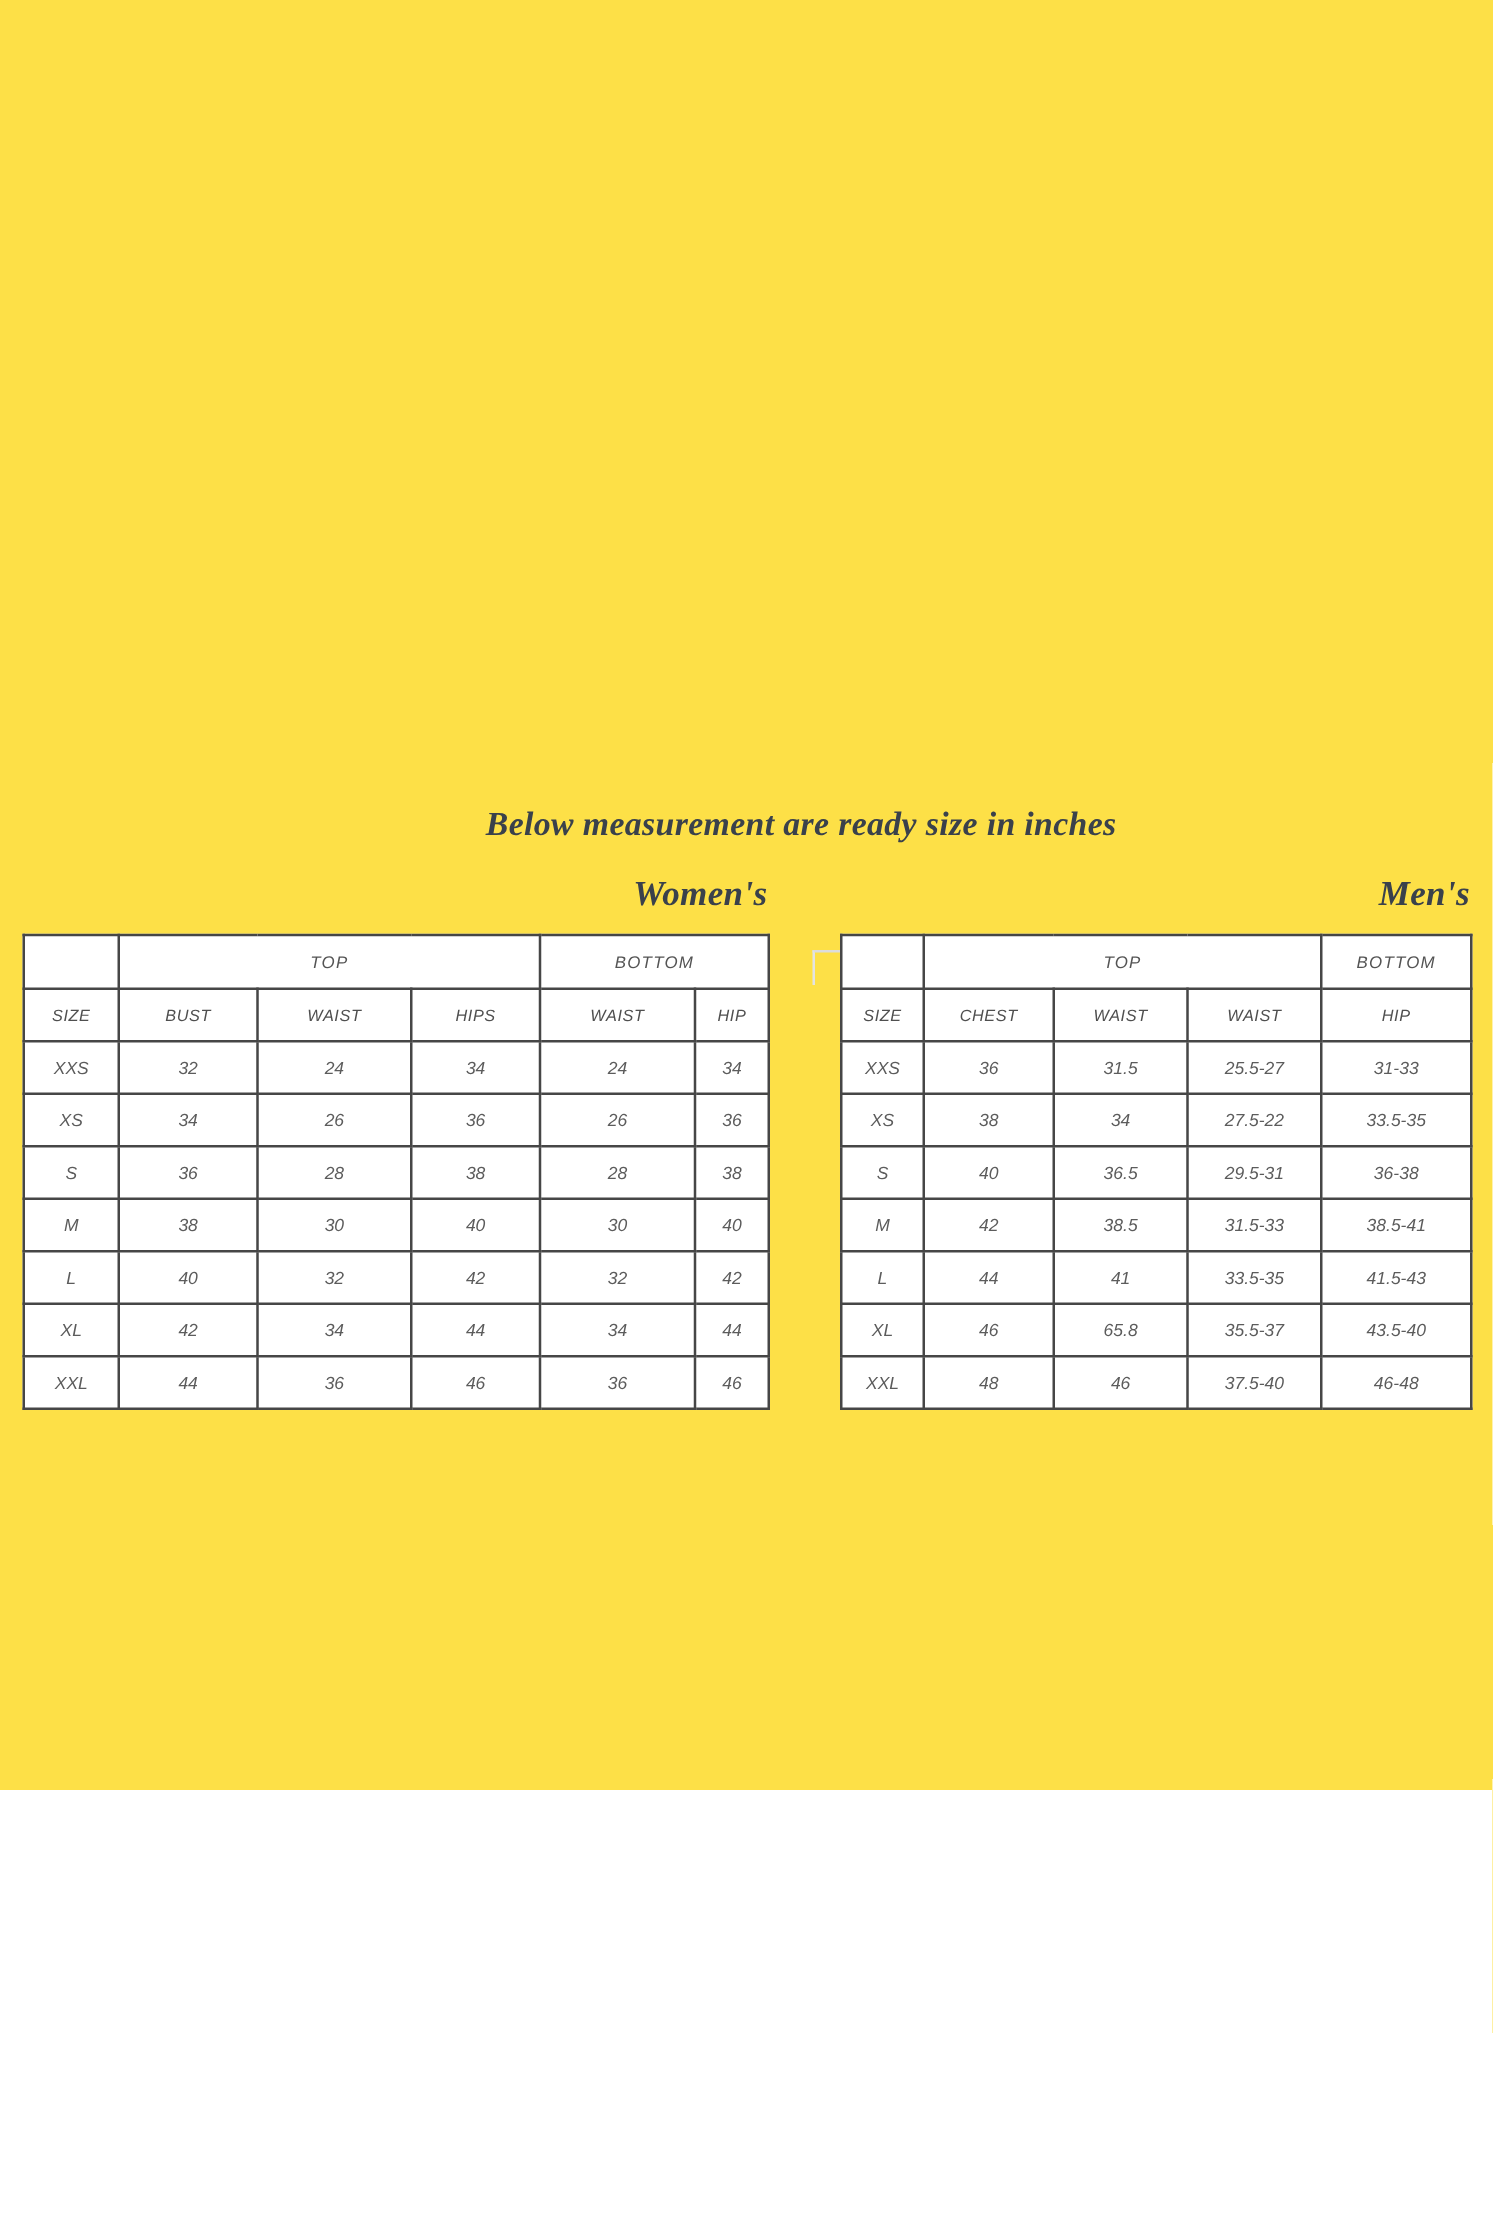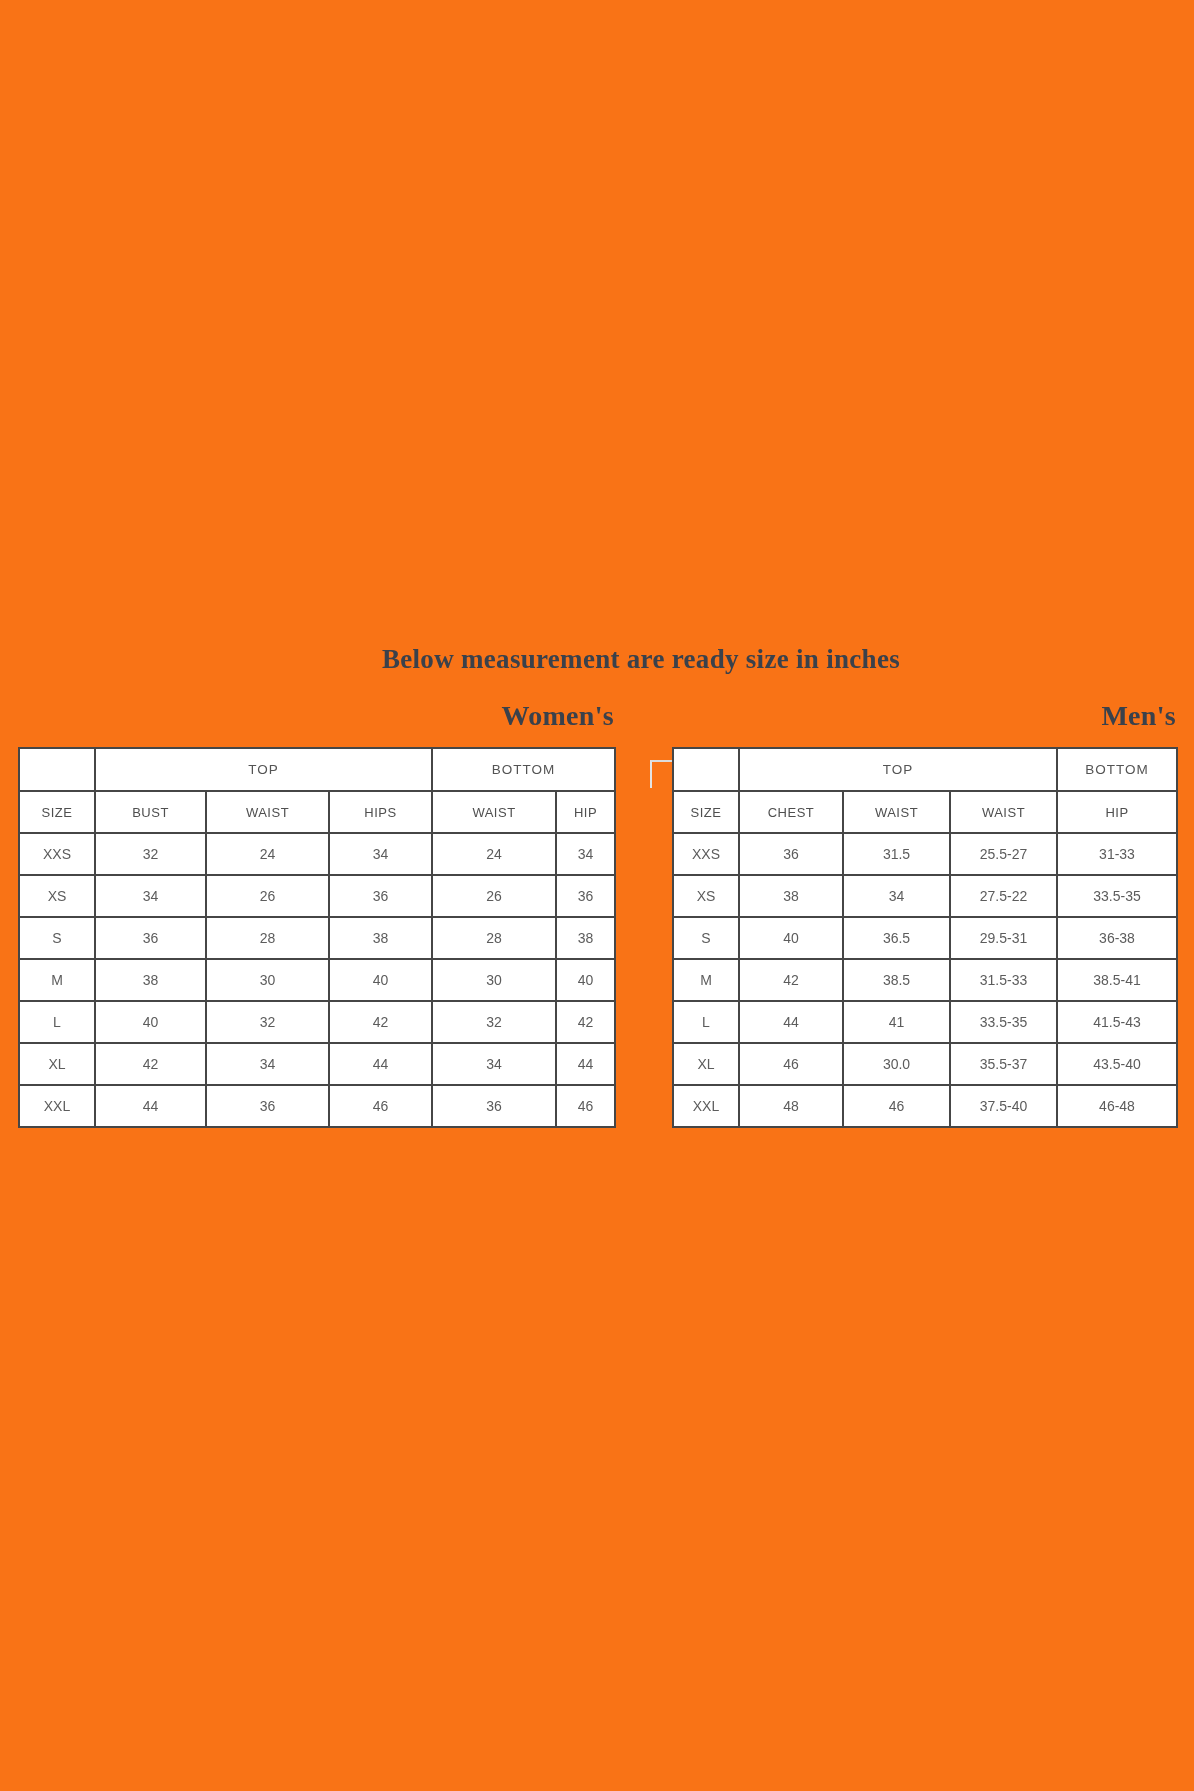--- a/index.html
+++ b/index.html
@@ -3,24 +3,25 @@
 <meta charset="utf-8">
 <style>
   html, body {
     margin: 0;
     padding: 0;
     background: #ffffff;
   }
   .canvas {
     position: relative;
     width: 1194px;
-    height: 1791px;
-    background: #f97316;
+    height: 1432px;
+    background: #fde047;
     overflow: hidden;
     font-family: "Liberation Sans", sans-serif;
+    font-style: italic;
   }
   .page-title {
     position: absolute;
     top: 642px;
     left: 88px;
     width: 1106px;
     text-align: center;
     font-family: "Liberation Serif", serif;
     font-weight: 600;
     font-size: 27px;
@@ -254,21 +255,21 @@
         <tr>
           <td>L</td>
           <td>44</td>
           <td>41</td>
           <td>33.5-35</td>
           <td>41.5-43</td>
         </tr>
         <tr>
           <td>XL</td>
           <td>46</td>
-          <td>30.0</td>
+          <td>65.8</td>
           <td>35.5-37</td>
           <td>43.5-40</td>
         </tr>
         <tr>
           <td>XXL</td>
           <td>48</td>
           <td>46</td>
           <td>37.5-40</td>
           <td>46-48</td>
         </tr>

